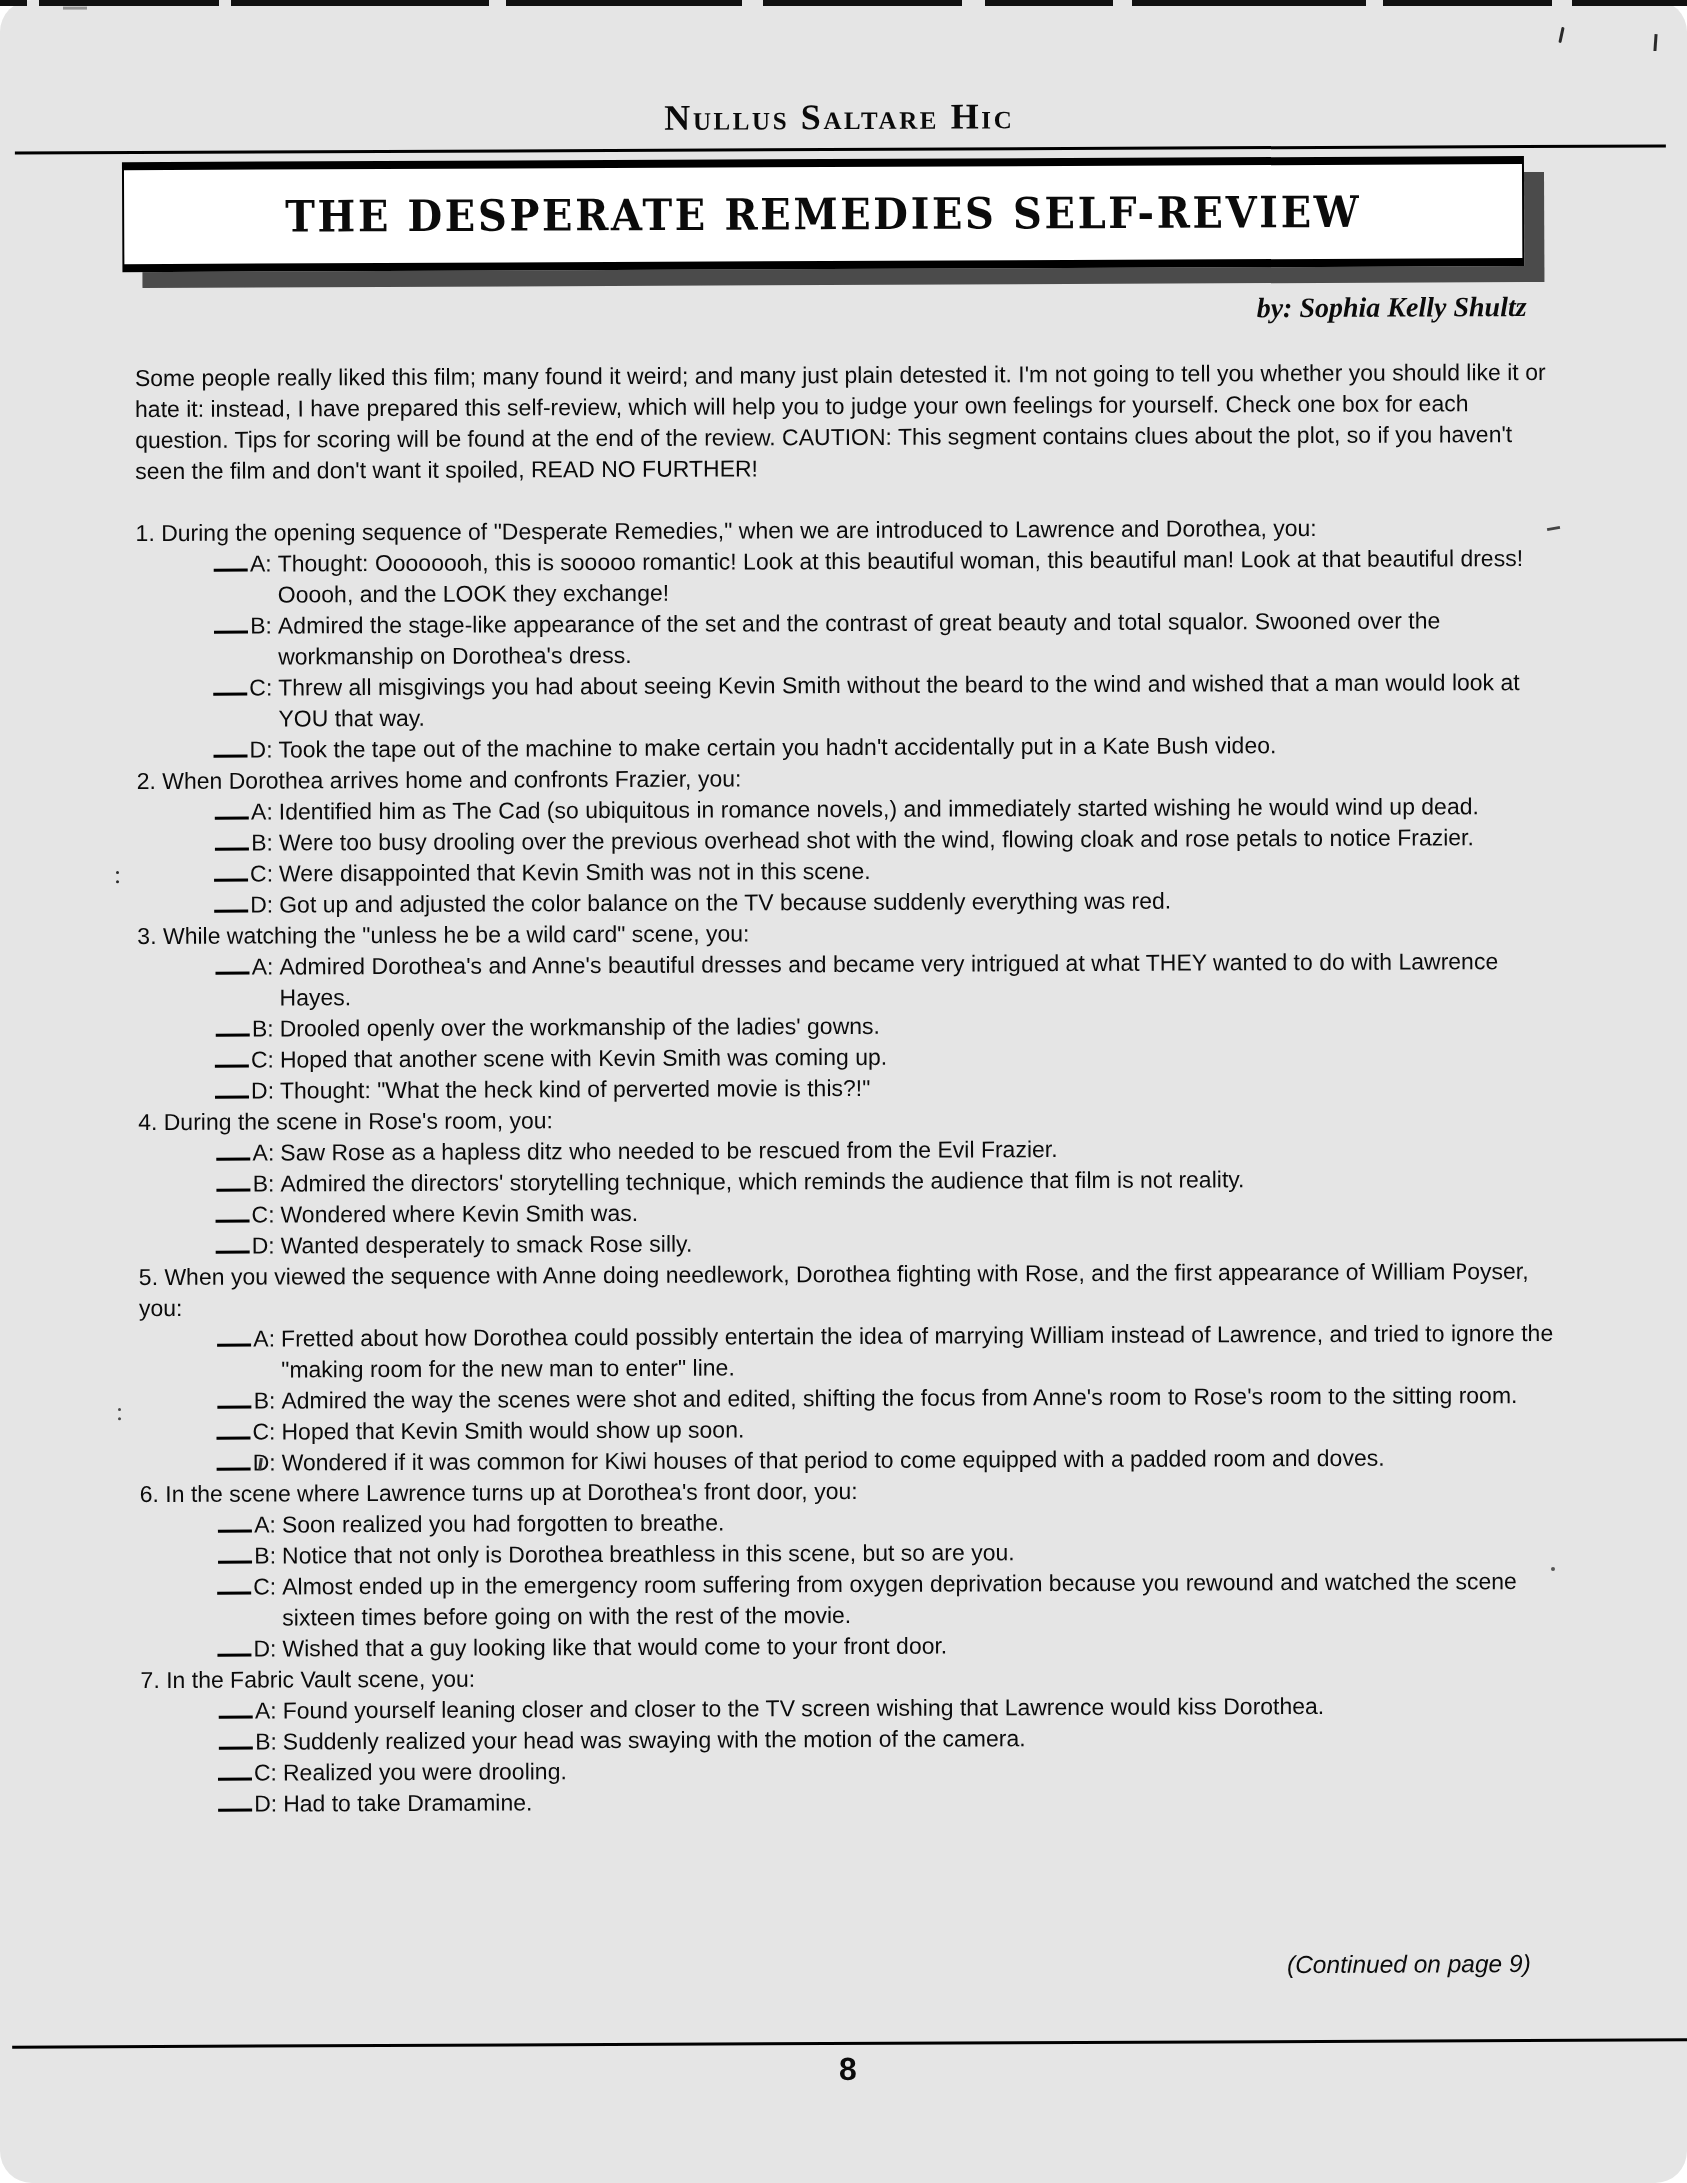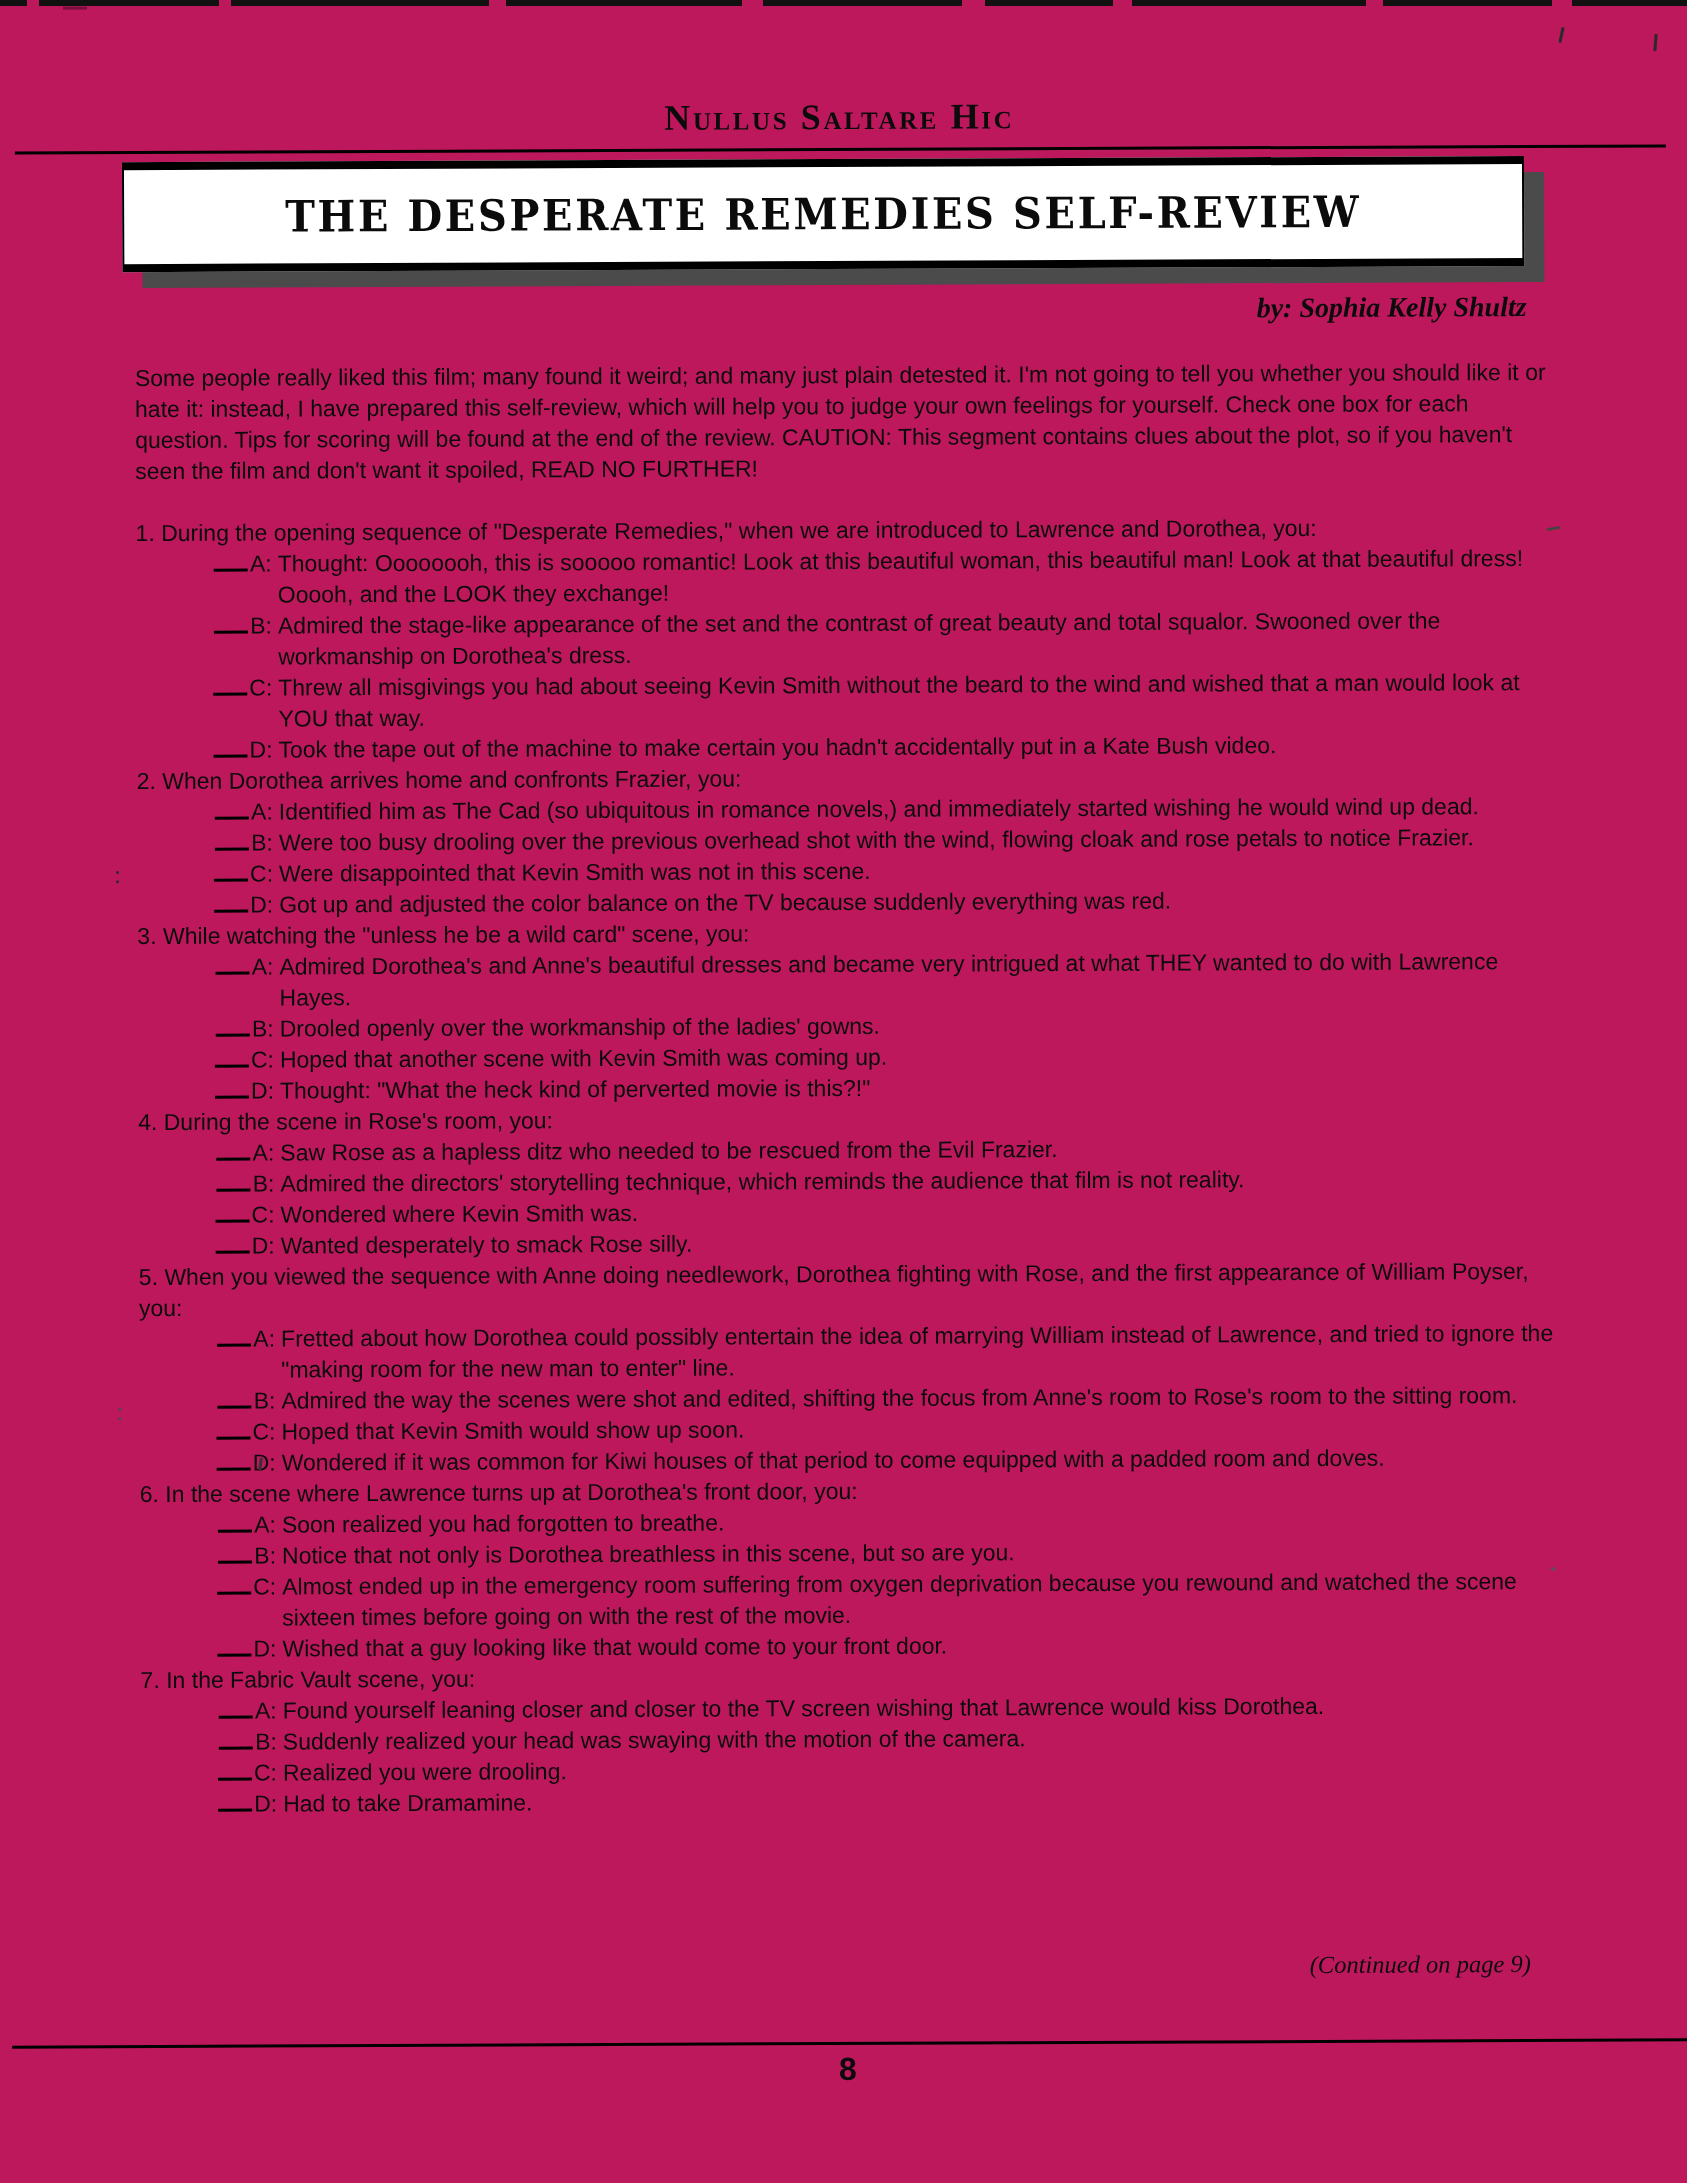--- a/index.html
+++ b/index.html
@@ -1,21 +1,21 @@
 <!DOCTYPE html>
 <html style="font-size:10.6px"><head>
 <meta charset="utf-8">
 <style>
   html,body{margin:0;padding:0;}
   body{
     width:1687px;height:2183px;background:#ffffff;position:relative;overflow:hidden;
     font-family:"Liberation Sans","DejaVu Sans",sans-serif;color:#0b0b0b;
     -webkit-font-smoothing:none;
   }
-  .page{position:absolute;inset:0;background:#be185d;}
+  .page{position:absolute;inset:0;background:#e5e5e5;border-radius:32px;}
   
   .scan-top{
     position:absolute;top:0;left:0;width:100%;height:6px;
     background:linear-gradient(90deg,
       #111 0 1.6%,transparent 1.6% 2.3%,#111 2.3% 13%,transparent 13% 13.7%,
       #111 13.7% 29%,transparent 29% 30%,#111 30% 44%,transparent 44% 45.2%,
       #111 45.2% 57%,transparent 57% 58.4%,#111 58.4% 66%,transparent 66% 67.1%,
       #111 67.1% 81%,transparent 81% 82%,#111 82% 92%,transparent 92% 93.2%,
       #111 93.2% 100%);
   }
@@ -48,21 +48,21 @@
   .question{margin:0;}
   .q-prompt{margin:0;}
   .option{display:flex;align-items:baseline;}
   .opt-prefix{flex:0 0 136px;text-align:right;white-space:nowrap;}
   .blank{display:inline-block;width:34px;height:3.3px;border-bottom:3.3px solid #000;}
   .letter{padding-left:2px;}
   .opt-text{flex:1 1 auto;padding-left:6px;}
 
   .continued{
     position:absolute;top:1953px;right:160px;
-    font-family:Liberation Serif, serif;font-style:italic;font-size:24.5px;
+    font-family:Liberation Sans, sans-serif;font-style:italic;font-size:24.5px;
   }
   .bottom-rule{position:absolute;top:2042px;left:8px;right:0;height:3.3px;background:#000;}
   .page-num{position:absolute;top:2051px;left:0;width:100%;text-align:center;
     font-size:32px;font-weight:bold;}
 
   
   .mark{position:absolute;background:#2a2a2a;}
   .m1{left:1560px;top:26.5px;width:3.3px;height:16px;transform:rotate(12deg);border-radius:1.3px;}
   .m2{left:1654px;top:34px;width:2.6px;height:17px;transform:rotate(4deg);}
   .m3{left:116px;top:871px;width:3.3px;height:3.3px;border-radius:50%;box-shadow:0 9.3px 0 #2a2a2a;}

